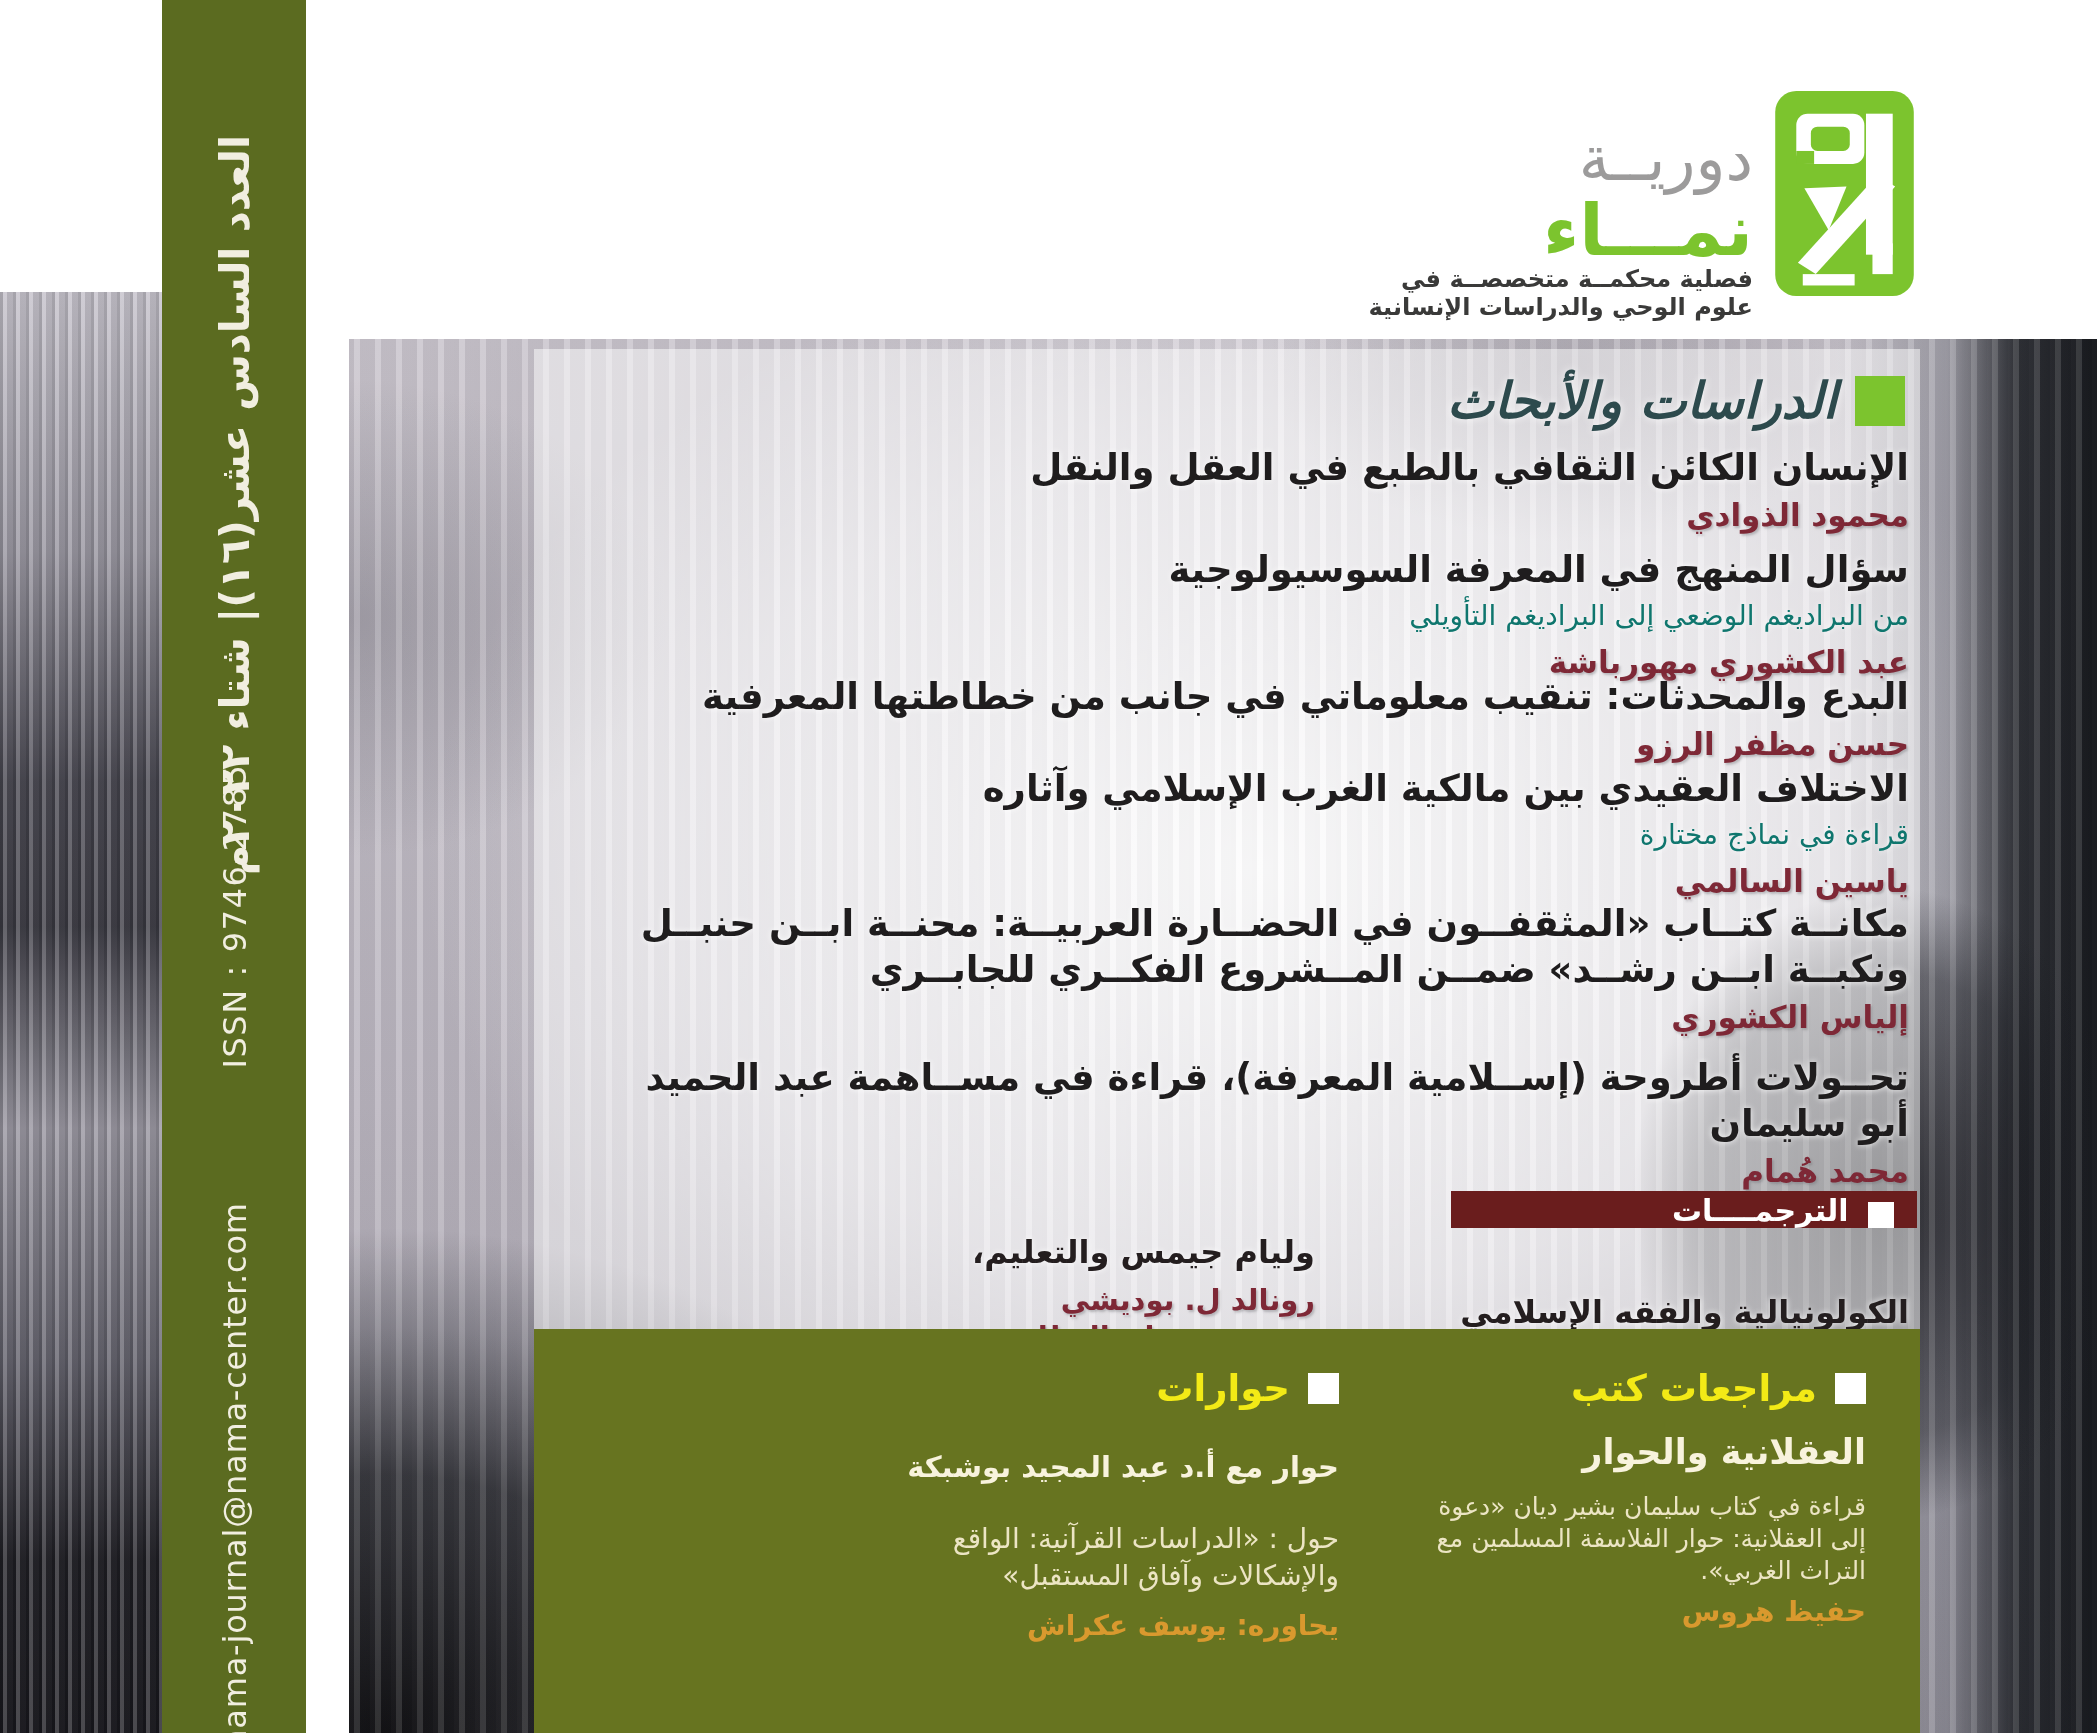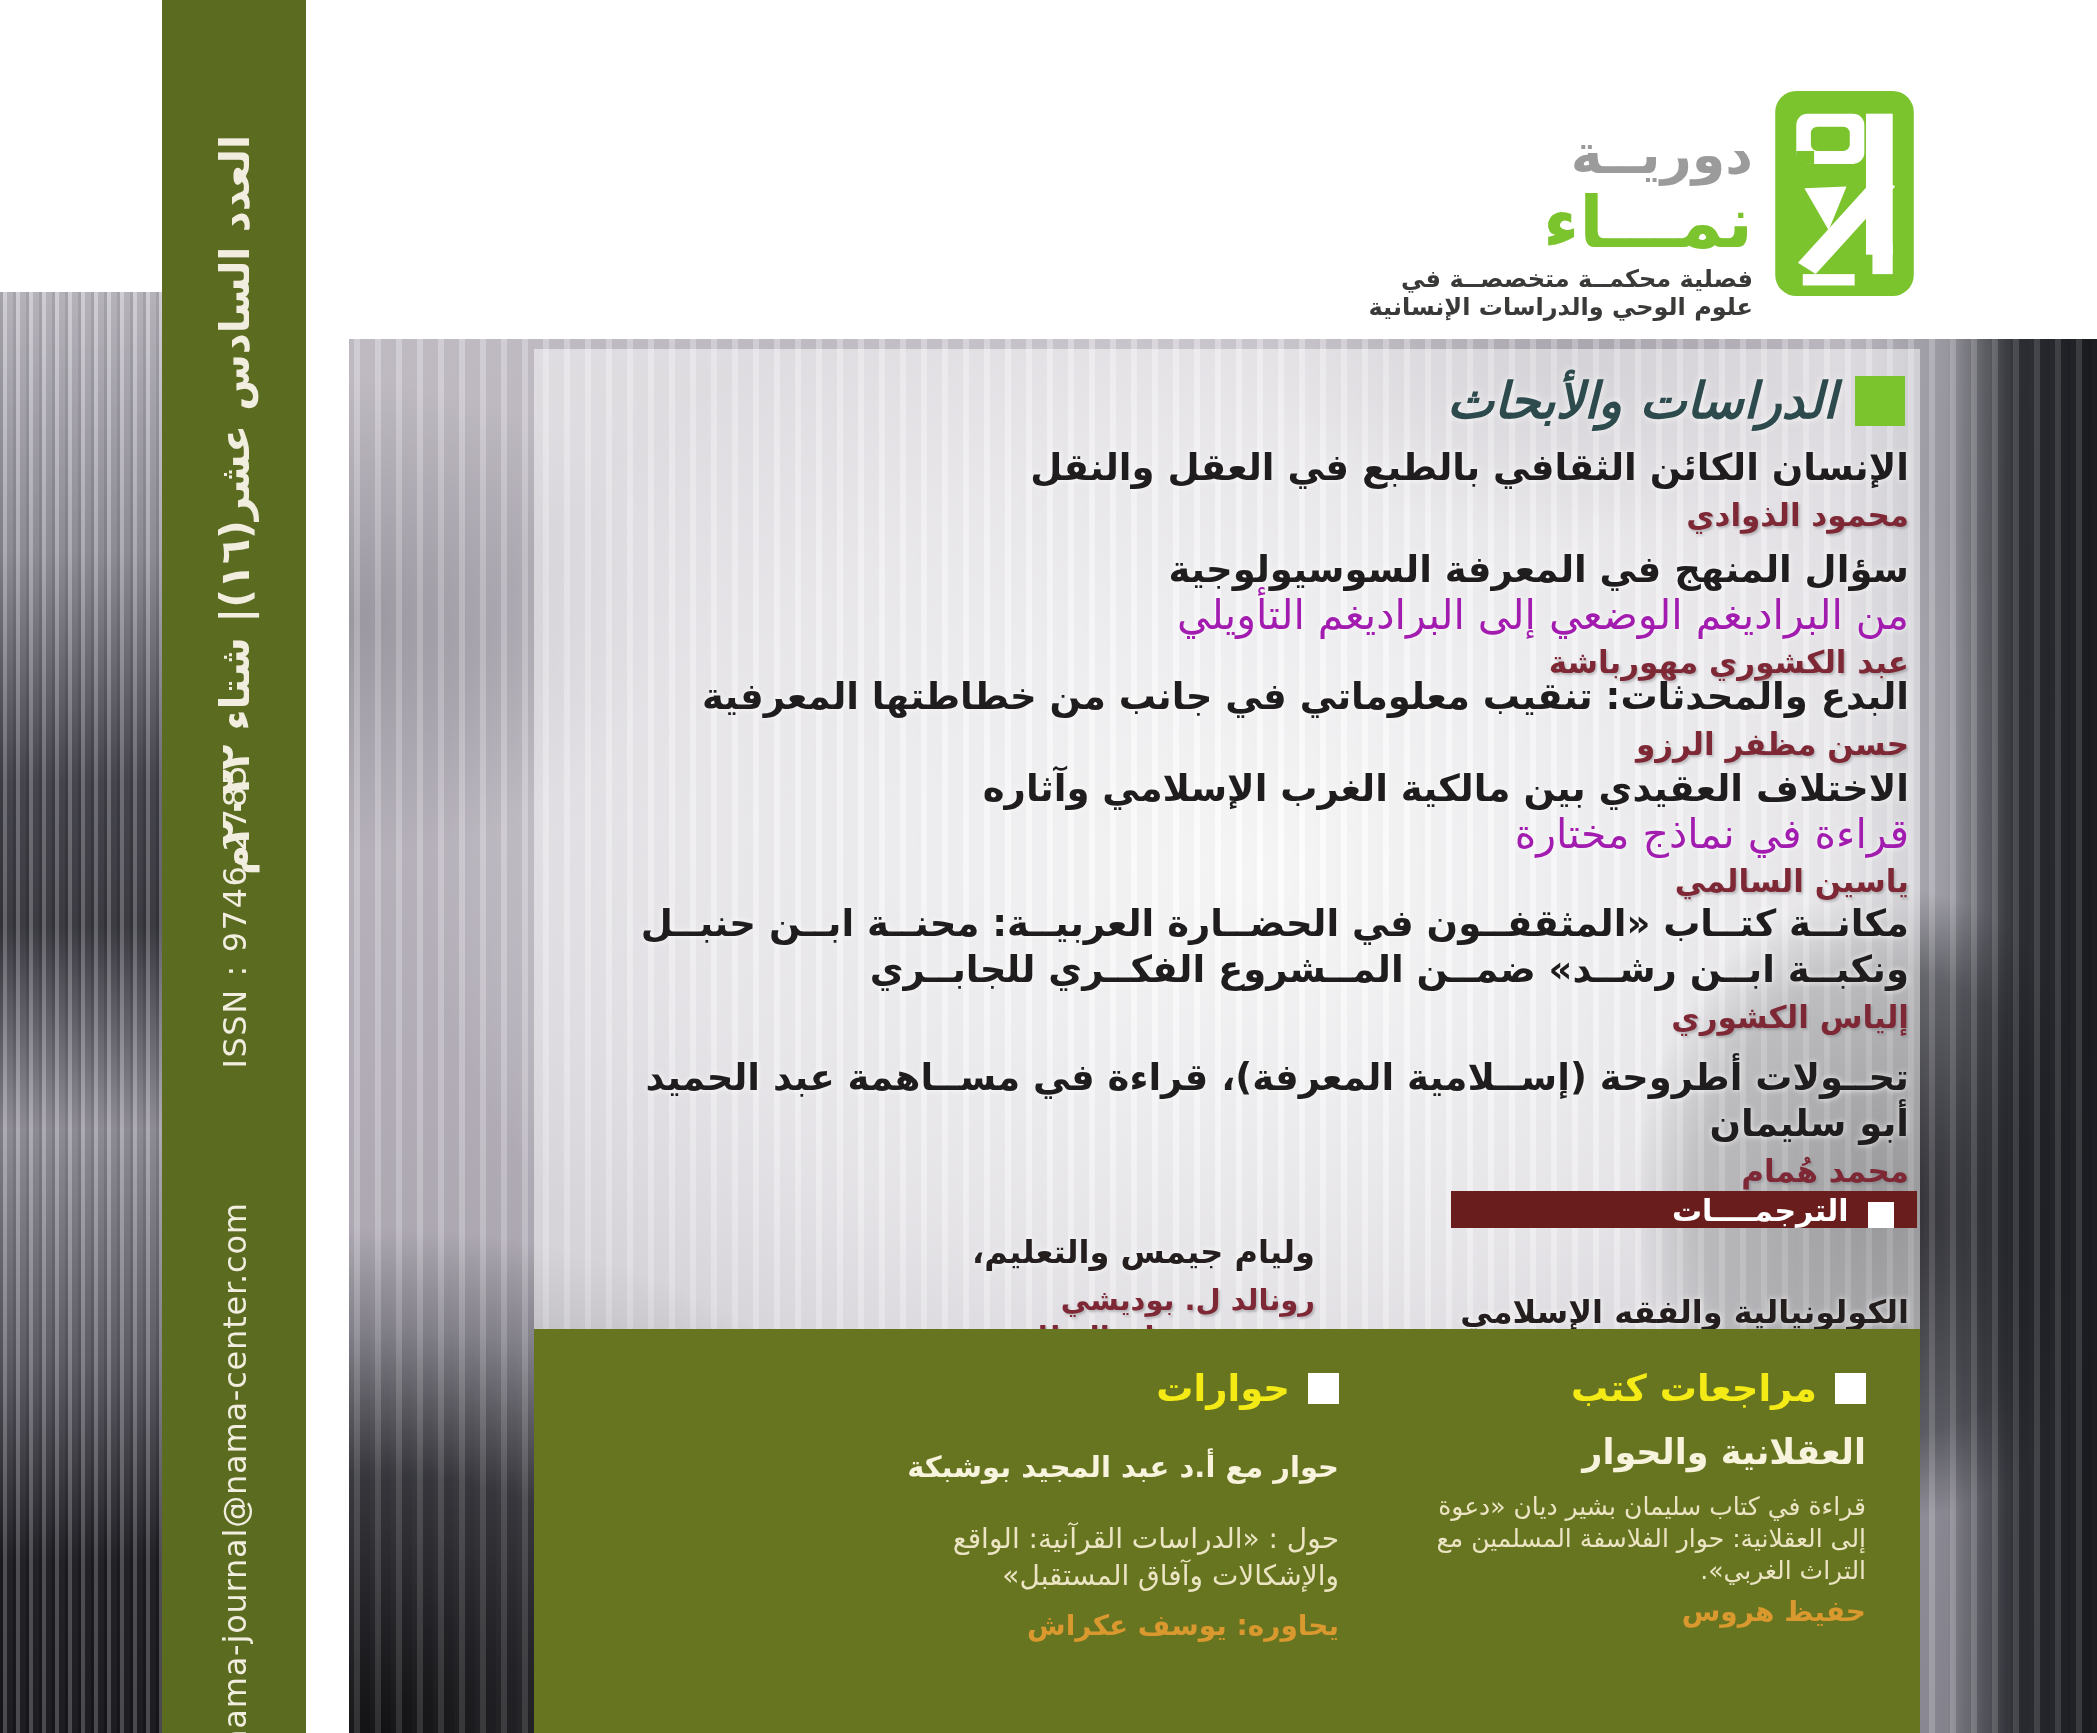--- a/index.html
+++ b/index.html
@@ -37,21 +37,21 @@
   .rot-center > span{
     position:absolute; left:0; top:0; display:block; white-space:nowrap;
     transform:translate(-50%,-50%) rotate(-90deg); color:#f1eee0;
   }
   .spine-issue > span{ font-size:41px; font-weight:bold; letter-spacing:0.8px; }
   .spine-issn  > span{ font-size:32px; letter-spacing:1.6px; }
   .spine-email > span{ font-size:32px; letter-spacing:0.8px; }
   
   .logo-box{ position:absolute; left:1775px; top:91px; width:139px; height:205px; }
   .wordmark{ position:absolute; right:344px; top:128px; text-align:right; direction:rtl; line-height:1; }
-  .wm1{ font-size:54px; font-weight:bold; color:#9c9b9b; letter-spacing:1.6px;margin-left:8px; }
+  .wm1{ font-size:62px; font-weight:normal; color:#9c9b9b; letter-spacing:1.6px;margin-left:8px; }
   .wm2{ font-size:71px; font-weight:bold; color:#7cc42e; margin-top:4.9px; }
   .tagline{ position:absolute; right:344px; top:265px; text-align:right; direction:rtl;
             font-size:24px; font-weight:bold; color:#3a3a39; line-height:28px; }
   
   .section-heading{
     position:absolute; right:192px; top:372px; direction:rtl;
     display:flex; align-items:center; gap:18px;
   }
   .green-square{ width:50px; height:50px; background:#7cc42e; flex:0 0 auto; }
   .section-heading .txt{
@@ -62,21 +62,21 @@
   .articles{ position:absolute; right:188px; top:375px; width:1429px; direction:rtl; }
   .article{ position:absolute; right:0; width:100%; text-align:start; }
   .article:nth-of-type(1){ top:70px; }
   .article:nth-of-type(2){ top:172px; }
   .article:nth-of-type(3){ top:299px; }
   .article:nth-of-type(4){ top:391px; }
   .article:nth-of-type(5){ top:526px; }
   .article:nth-of-type(6){ top:680px; }
   .a-title{ font-size:37px; font-weight:bold; color:#1f1d1e; line-height:46px;
             text-shadow:0 0 6.5px rgba(255,255,255,0.9); }
-  .a-sub{ font-size:41px; font-weight:normal; color:#a21caf; line-height:45px;
+  .a-sub{ font-size:28px; font-weight:normal; color:#0f766e; line-height:45px;
           text-shadow:0 0 6.5px rgba(255,255,255,0.9);margin-left:29px; }
   .a-author{ font-size:31px; font-weight:bold; color:#7e2836; line-height:41px; margin-top:4px;
              text-shadow:1.6px 2.4px 2.4px rgba(110,110,115,0.40); }
   
   .trans-banner{
     position:absolute; left:1451px; top:1191px; width:466px; height:37px; background:#6a1d1d;
     direction:rtl; display:flex; align-items:flex-end; padding:0; box-sizing:border-box;
   }
   .trans-banner .wsq{ width:26px; height:26px; background:#ffffff; margin-right:23px; }
   .trans-banner .txt{ color:#ffffff; font-size:30px; font-weight:bold; margin-right:19.5px; }

